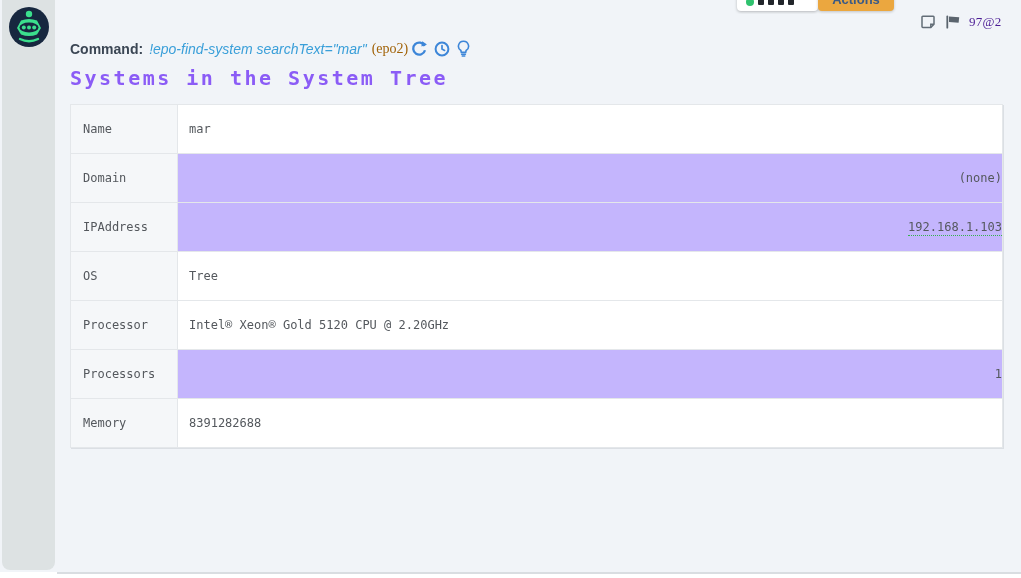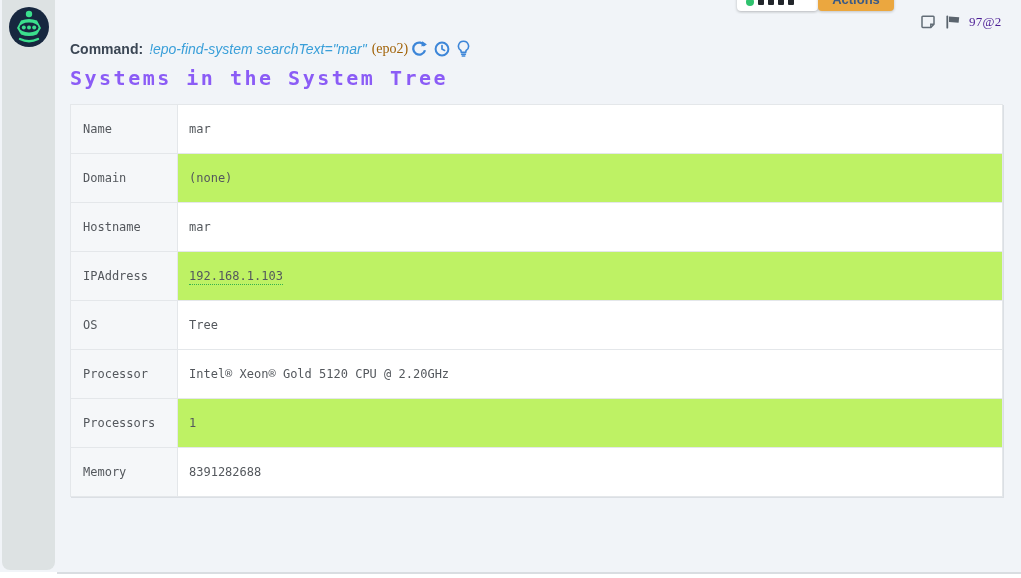--- a/index.html
+++ b/index.html
@@ -53,21 +53,21 @@
     font-size:12px;color:#54585d;
     box-shadow:1px 1px 0 rgba(120,130,140,0.18);
   }
   .sys-table td{
     border:1px solid #e4e7ea;height:49px;vertical-align:middle;
     padding:0 0 0 12px;box-sizing:border-box;
     white-space:nowrap;overflow:hidden;
   }
   .sys-table td.key{width:107px;background:#f5f7f9;}
   .sys-table td.val{padding-left:11px;}
-  .sys-table tr.odd td.val{background:#bef264;}
+  .sys-table tr.odd td.val{background:#c4b5fd;text-align:right;}
   .sys-table tr.even td.val{background:#ffffff;}
   .indicator-link{border-bottom:1.5px dotted #35b24e;padding-bottom:1px;cursor:pointer;margin-top:37px;}
   svg{display:block;}
 </style>
 </head>
 <body>
 
 <div class="screen">
 
   <div class="card-bg"></div>
@@ -150,24 +150,20 @@
   <table class="sys-table">
     <tbody>
         <tr class="even">
           <td class="key">Name</td>
           <td class="val">mar</td>
         </tr>
         <tr class="odd">
           <td class="key">Domain</td>
           <td class="val">(none)</td>
         </tr>
-        <tr class="even">
-          <td class="key">Hostname</td>
-          <td class="val">mar</td>
-        </tr>
         <tr class="odd">
           <td class="key">IPAddress</td>
           <td class="val"><span class="indicator-link">192.168.1.103</span></td>
         </tr>
         <tr class="even">
           <td class="key">OS</td>
           <td class="val">Tree</td>
         </tr>
         <tr class="even">
           <td class="key">Processor</td>

